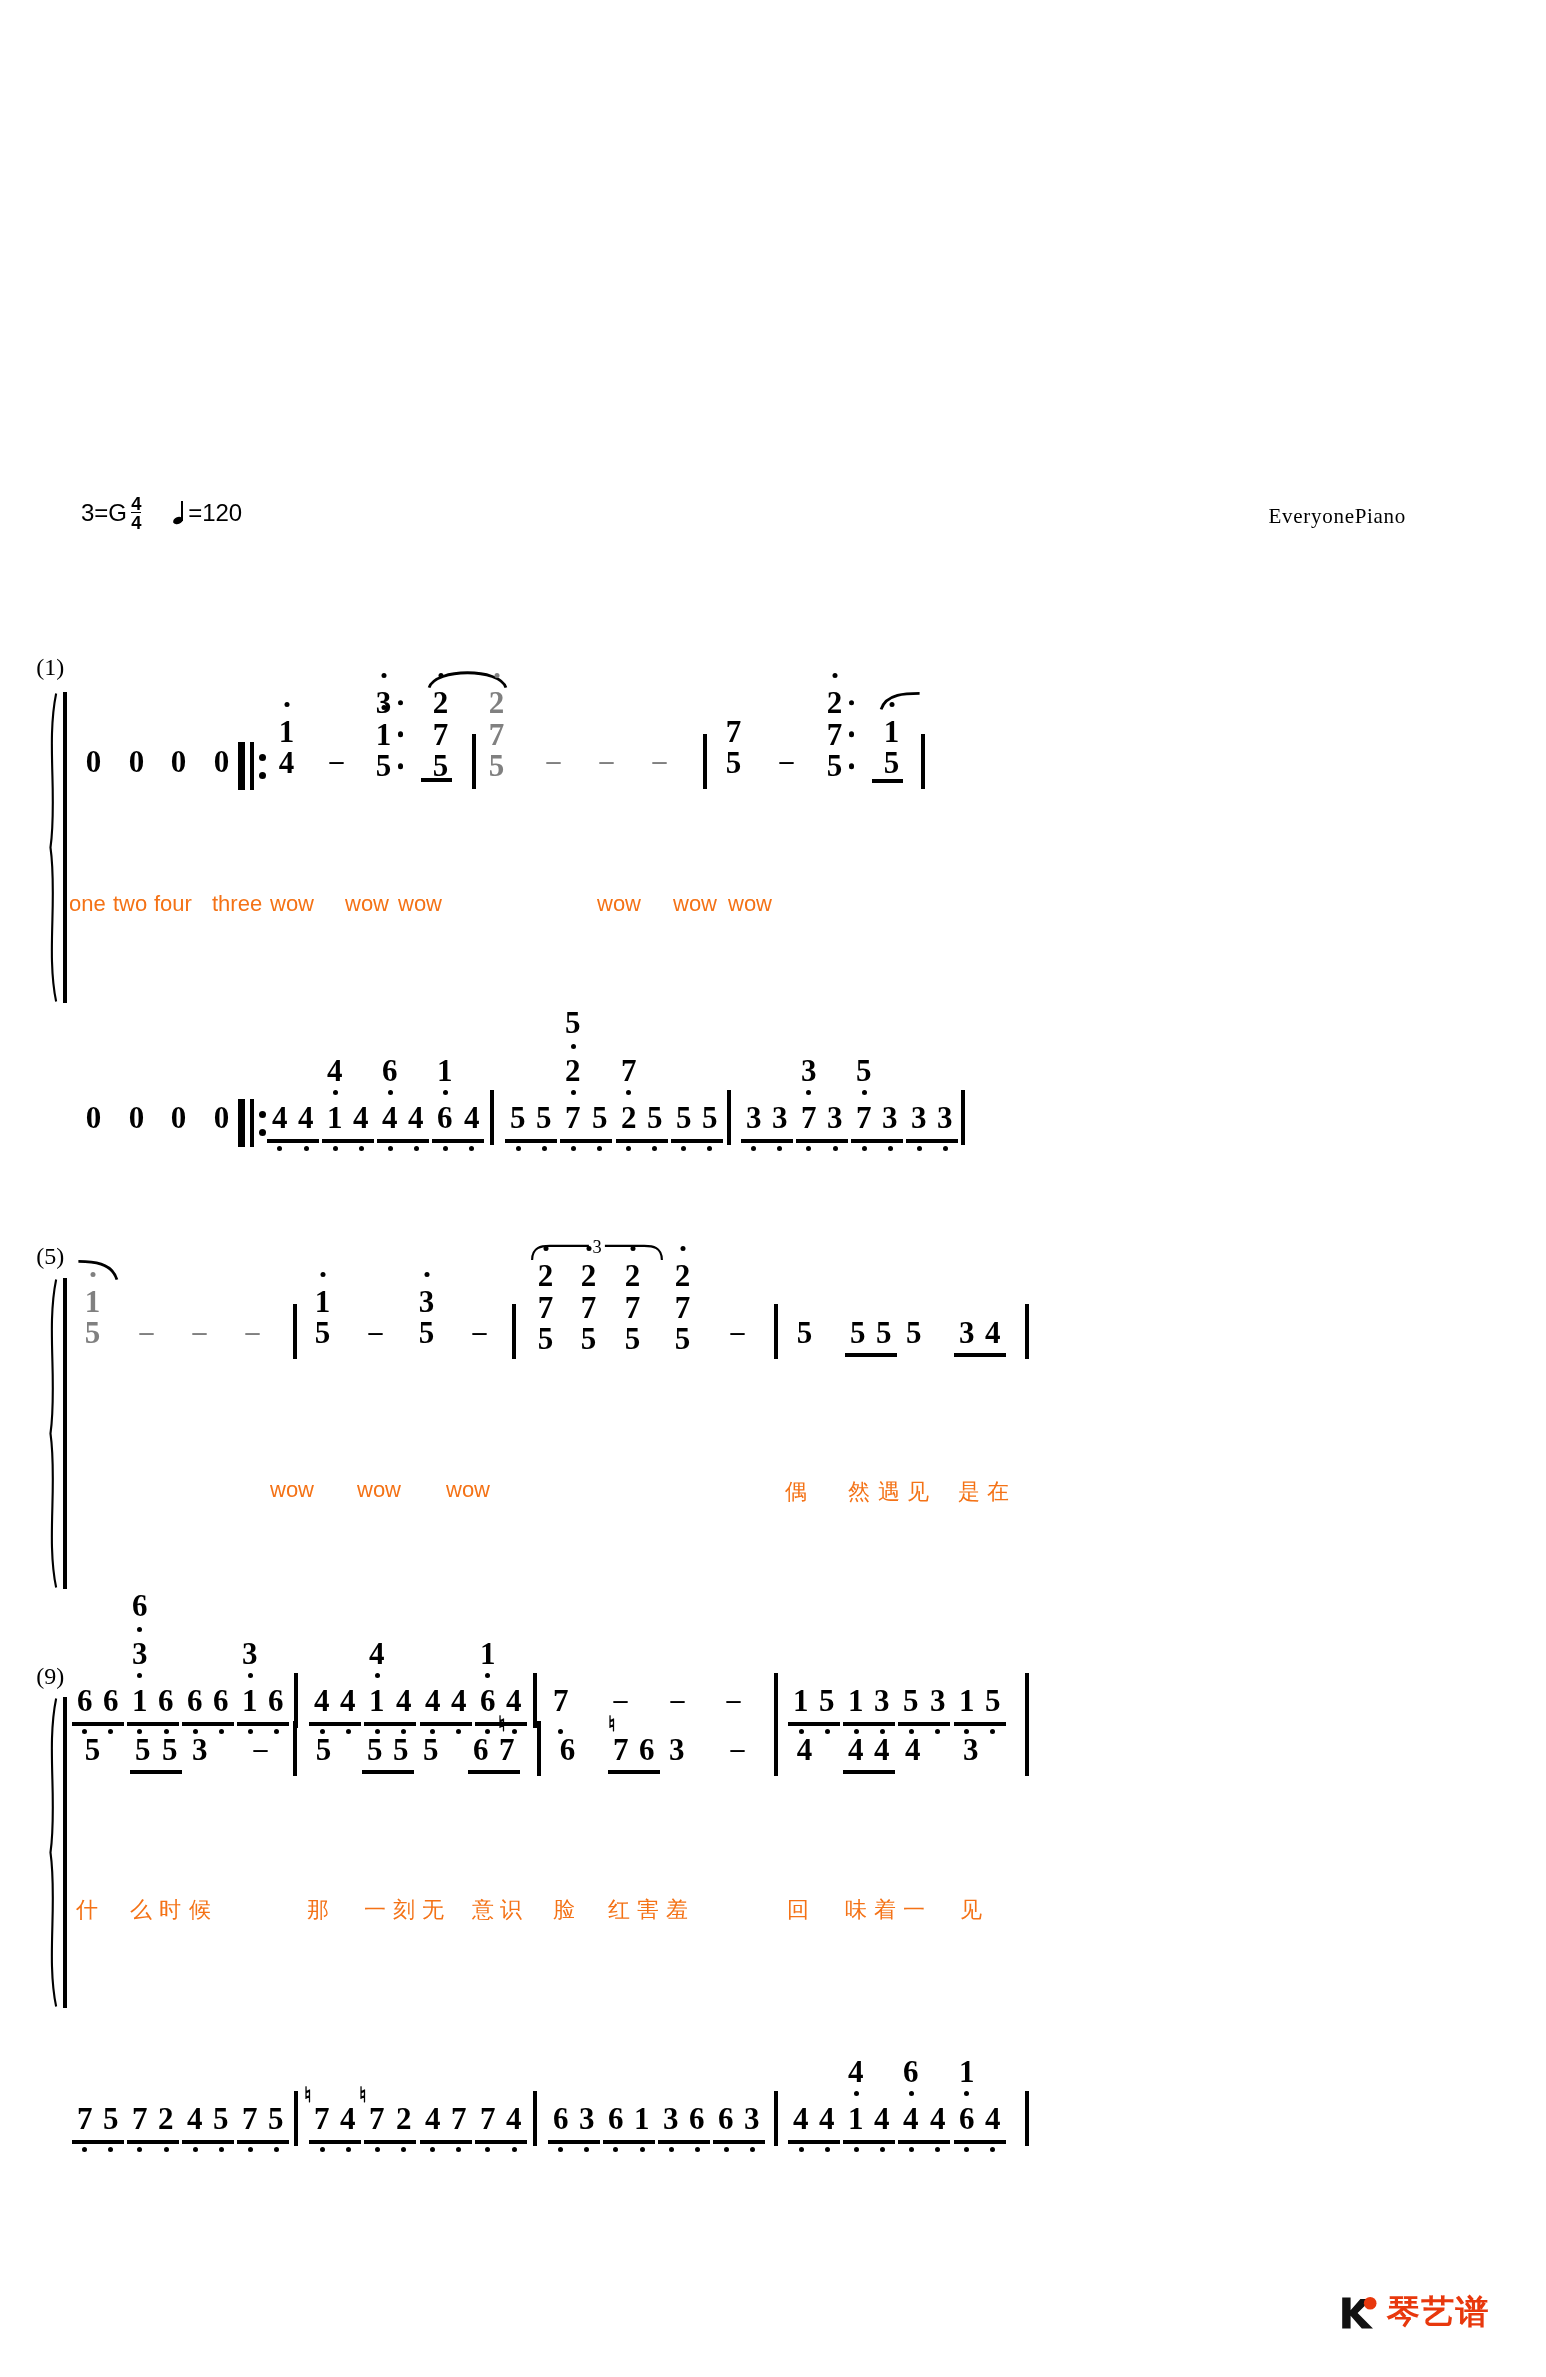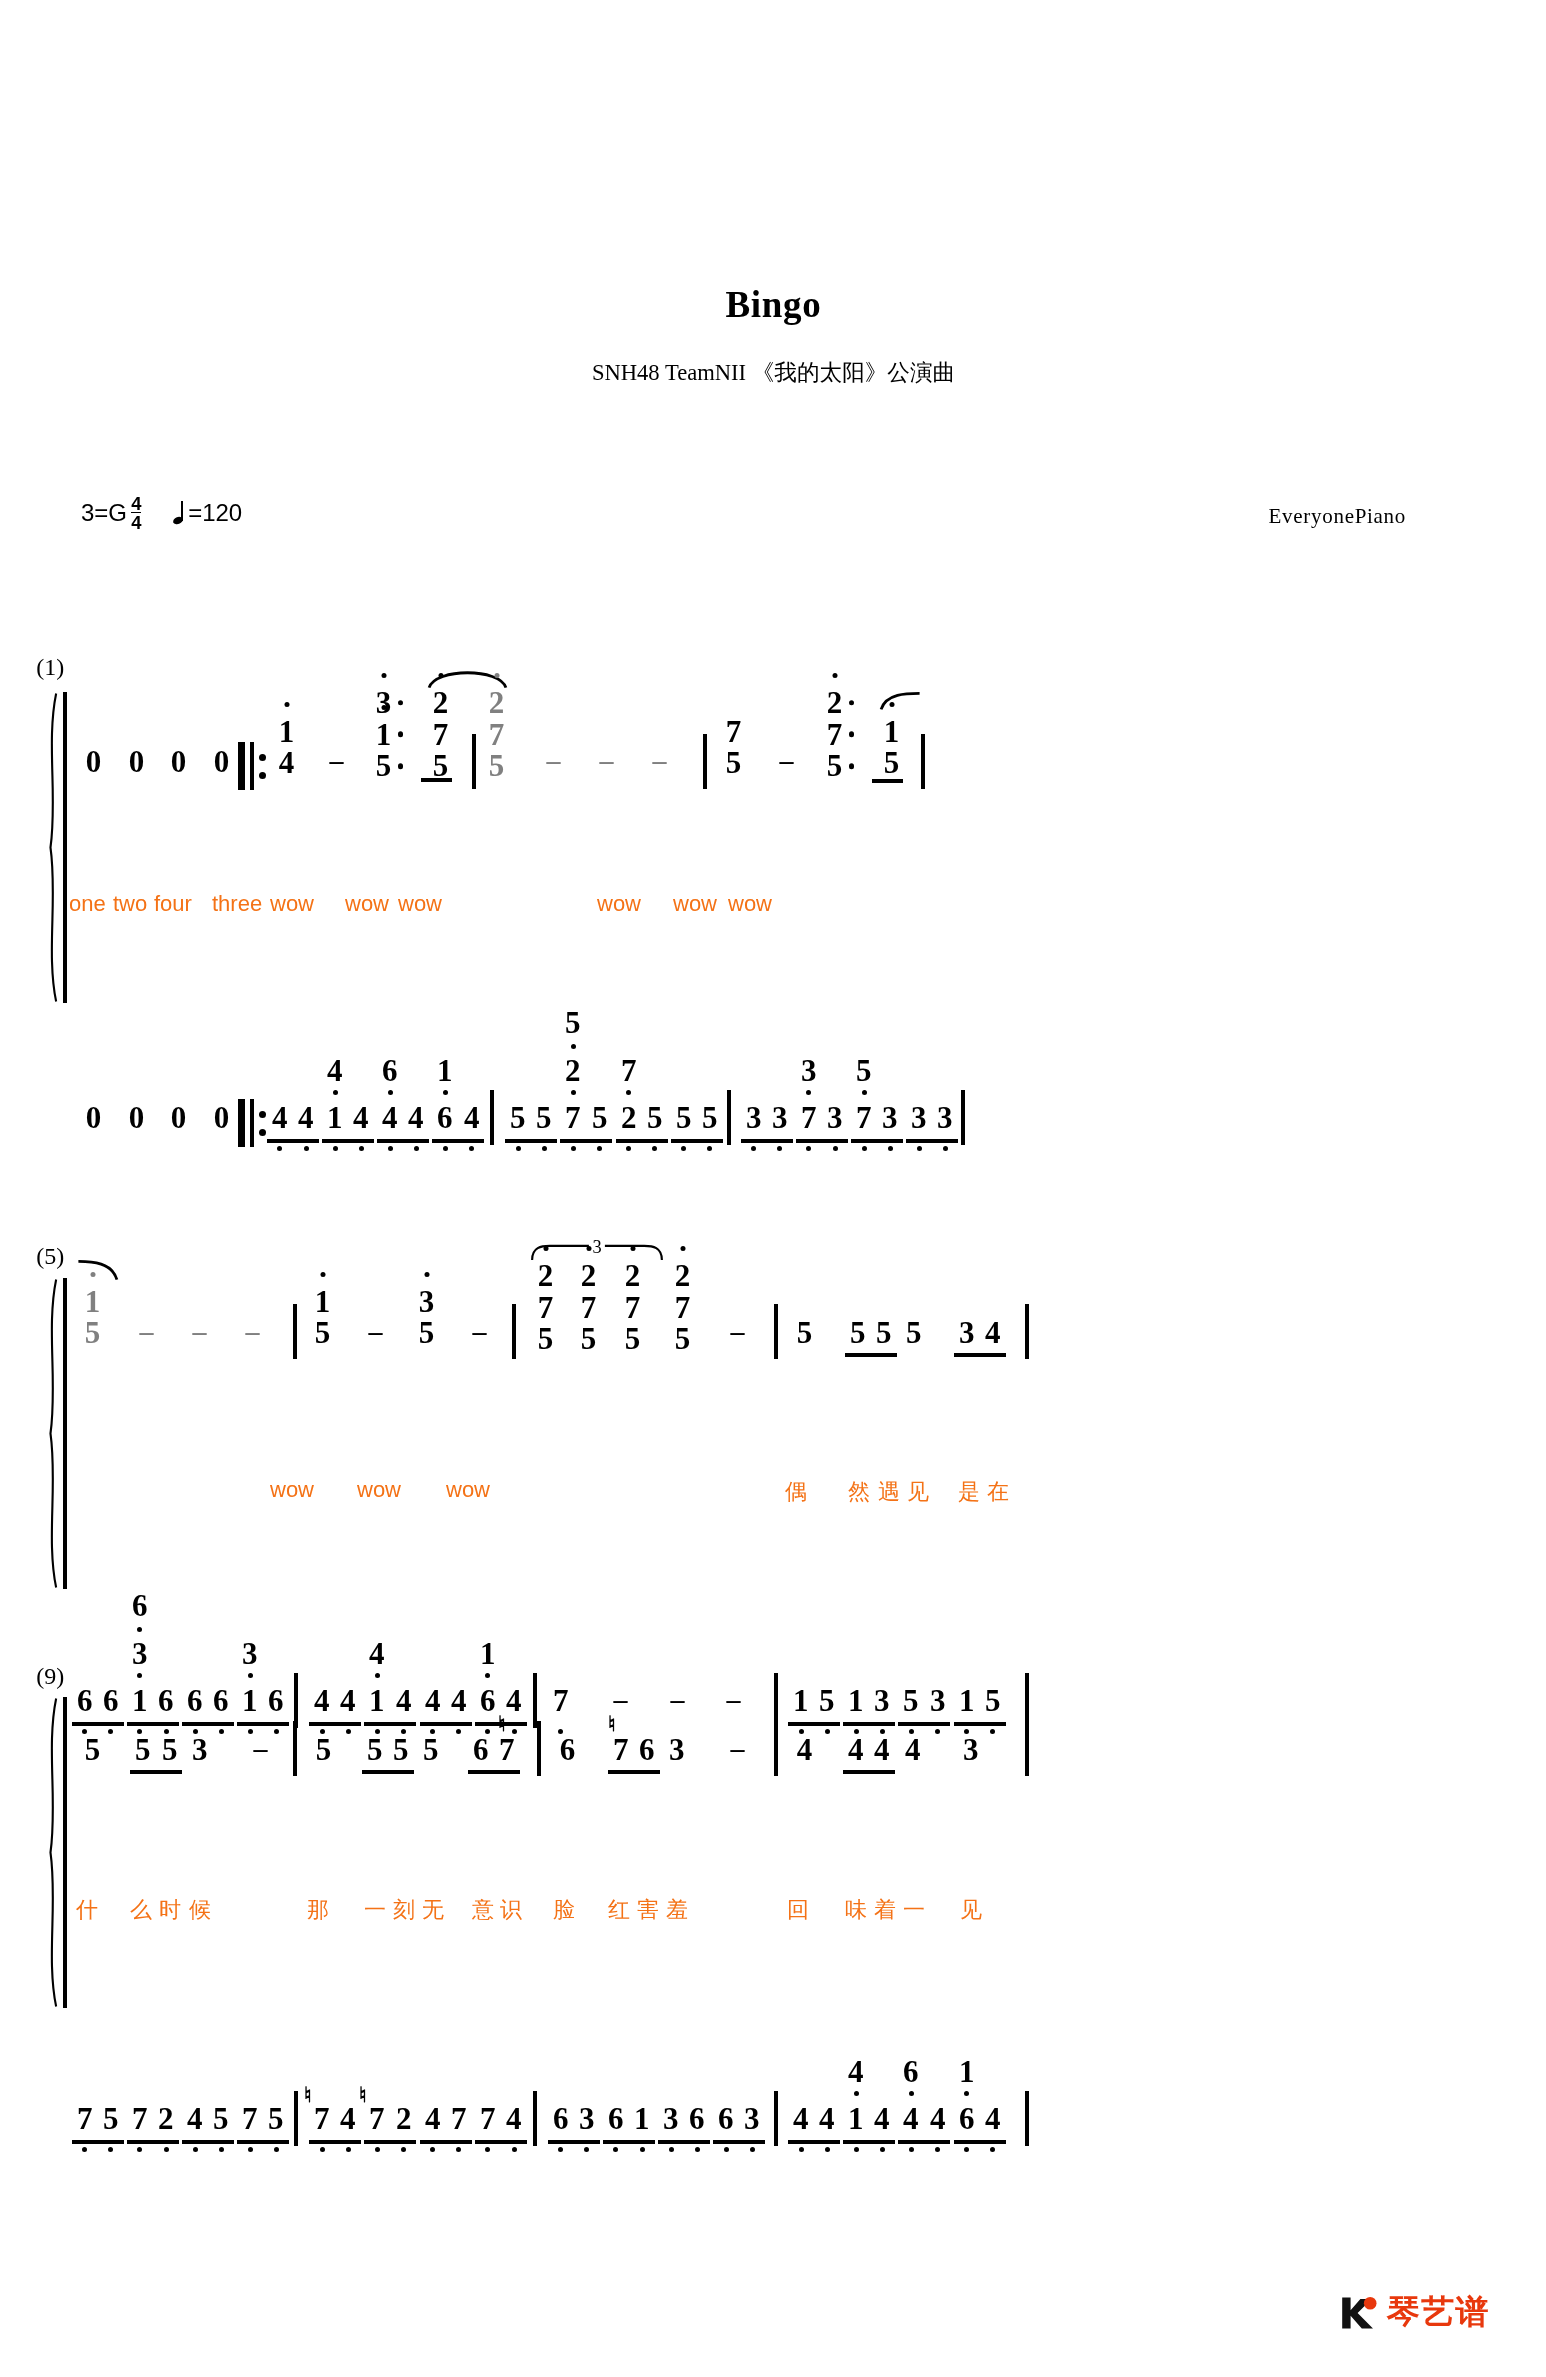--- a/index.html
+++ b/index.html
@@ -61,22 +61,20 @@
   
   .logo{position:absolute;right:57px;bottom:42px;display:flex;align-items:center;gap:7px;}
   .logo .mark{width:42px;height:42px;position:relative;}
   .logo .txt{color:#E8380D;font-size:33px;font-weight:bold;font-family:"Liberation Sans",sans-serif;letter-spacing:1.4px;}
 </style>
 </head>
 <body>
 
 <div class="page">
 
-  <div class="title">Bingo</div>
-  <div class="subtitle">SNH48 TeamNII 《我的太阳》公演曲</div>
 
   <div class="keysig">
     <span>3=G</span>
     <span class="frac">
       <span class="num">4</span>
       <span class="den">4</span>
     </span>
     <span class="tempo">
       <span class="qnote"></span>
       <span>=120</span>

